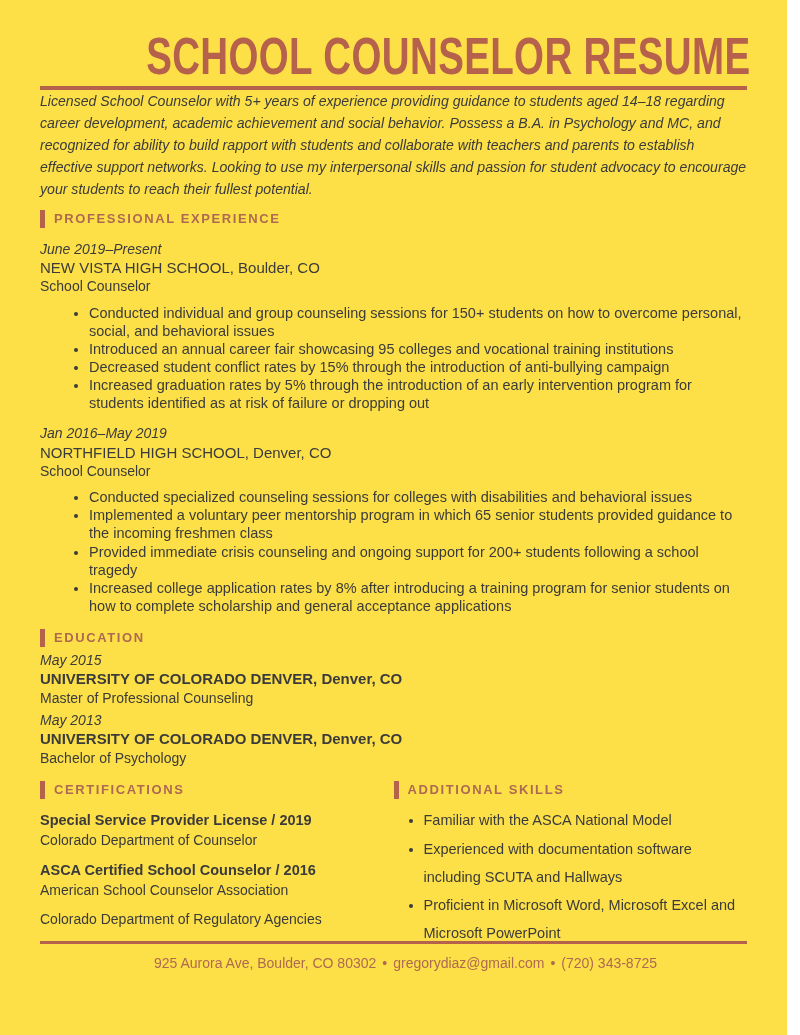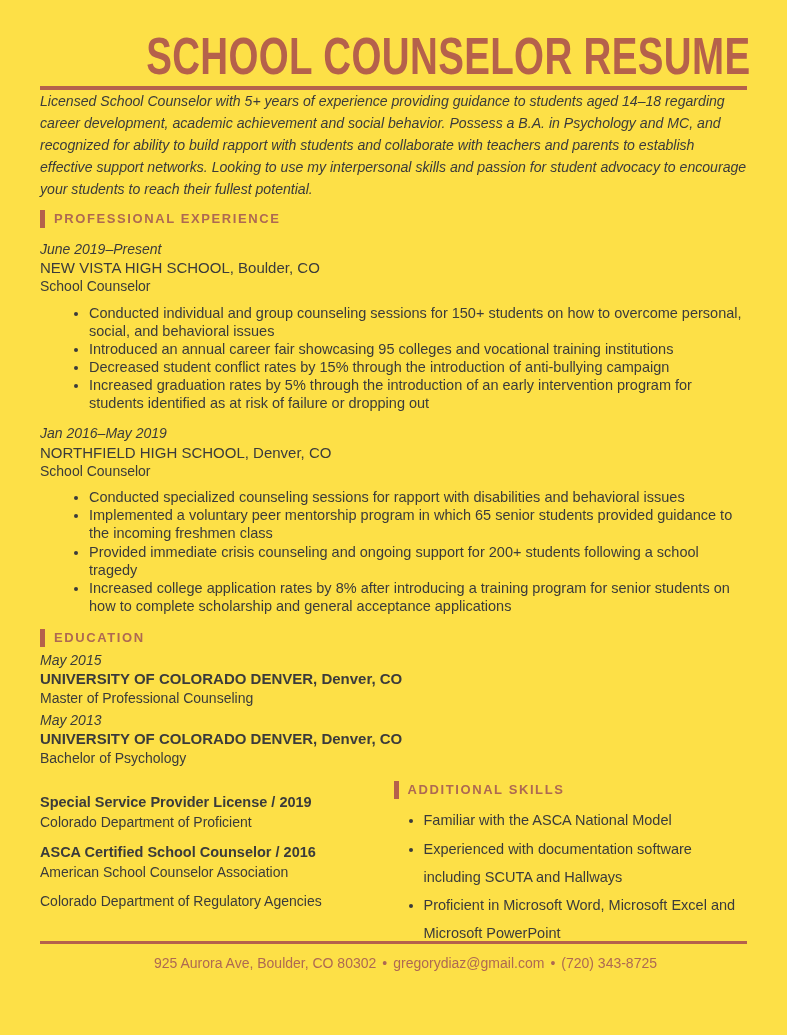--- a/index.html
+++ b/index.html
@@ -119,21 +119,21 @@
         <li>Decreased student conflict rates by 15% through the introduction of anti-bullying campaign</li>
         <li>Increased graduation rates by 5% through the introduction of an early intervention program for students identified as at risk of failure or dropping out</li>
       </ul>
     </div>
 
     <div class="job">
       <div class="job-dates">Jan 2016–May 2019</div>
       <div class="job-employer">NORTHFIELD HIGH SCHOOL, Denver, CO</div>
       <div class="job-role">School Counselor</div>
       <ul class="bullets">
-        <li>Conducted specialized counseling sessions for rapport with disabilities and behavioral issues</li>
+        <li>Conducted specialized counseling sessions for colleges with disabilities and behavioral issues</li>
         <li>Implemented a voluntary peer mentorship program in which 65 senior students provided guidance to the incoming freshmen class</li>
         <li>Provided immediate crisis counseling and ongoing support for 200+ students following a school tragedy</li>
         <li>Increased college application rates by 8% after introducing a training program for senior students on how to complete scholarship and general acceptance applications</li>
       </ul>
     </div>
 
     <h2 class="section-heading mt-edu">EDUCATION</h2>
 
     <div class="edu-entry">
       <div class="edu-date">May 2015</div>
@@ -142,24 +142,25 @@
     </div>
 
     <div class="edu-entry">
       <div class="edu-date">May 2013</div>
       <div class="edu-school">UNIVERSITY OF COLORADO DENVER, Denver, CO</div>
       <div class="edu-degree">Bachelor of Psychology</div>
     </div>
 
     <div class="two-col">
       <div class="col-left">
+        <h2 class="section-heading">CERTIFICATIONS</h2>
 
         <div class="cert">
           <div class="cert-title">Special Service Provider License / 2019</div>
-          <div class="cert-org">Colorado Department of Proficient</div>
+          <div class="cert-org">Colorado Department of Counselor</div>
         </div>
         <div class="cert">
           <div class="cert-title">ASCA Certified School Counselor / 2016</div>
           <div class="cert-org">American School Counselor Association</div>
         </div>
         <div class="cert">
           <div class="cert-org">Colorado Department of Regulatory Agencies</div>
         </div>
       </div>
 

